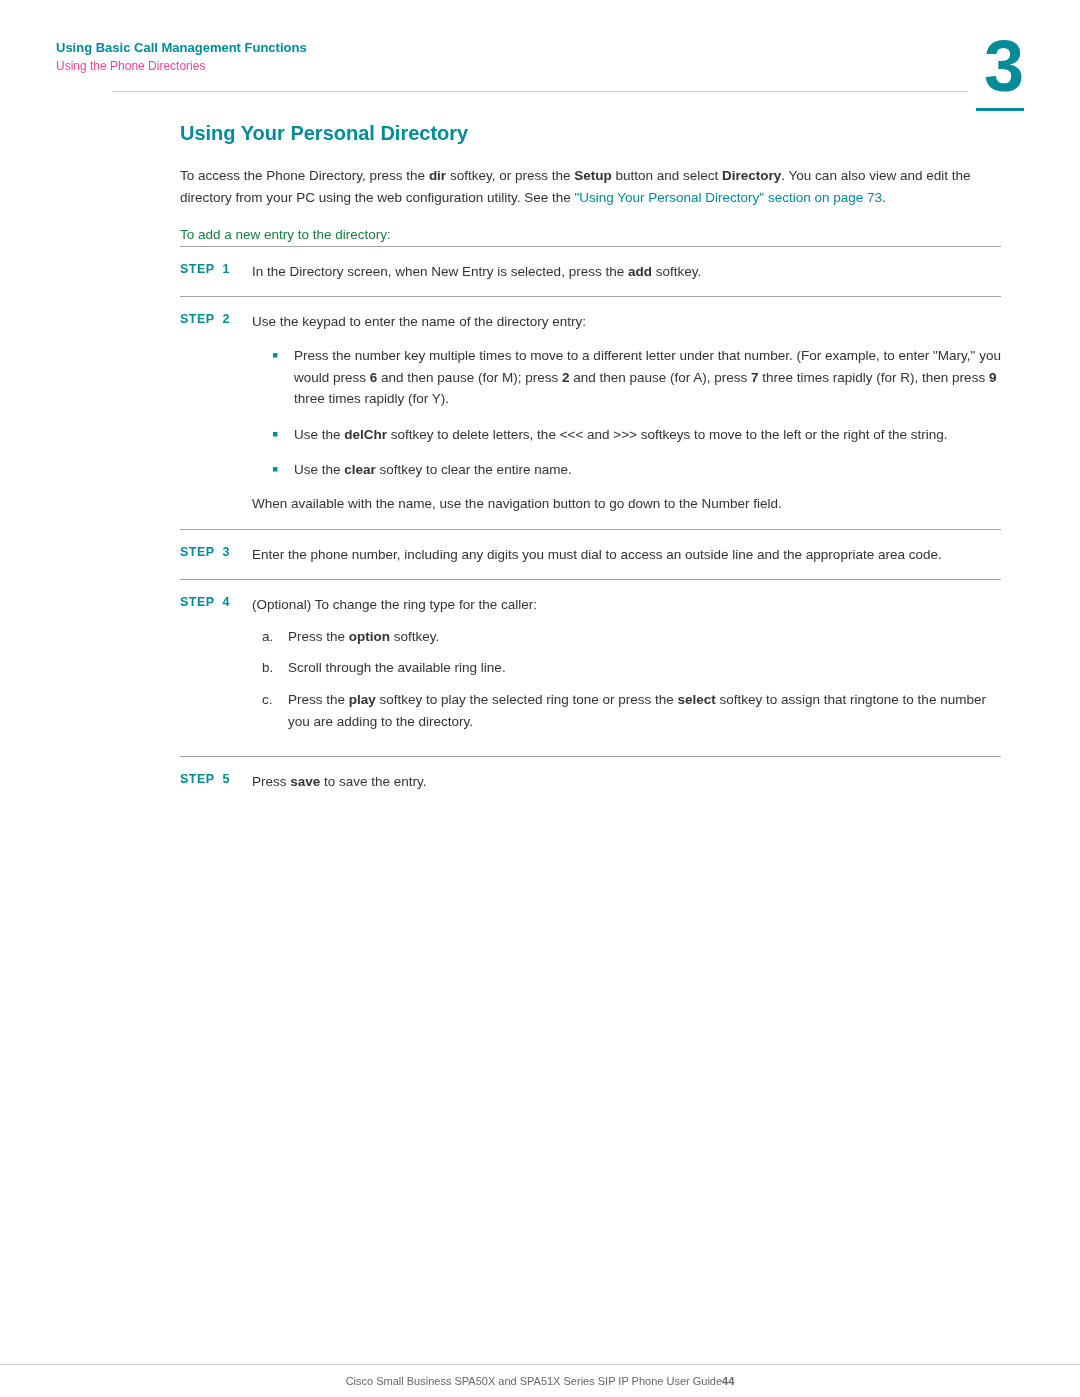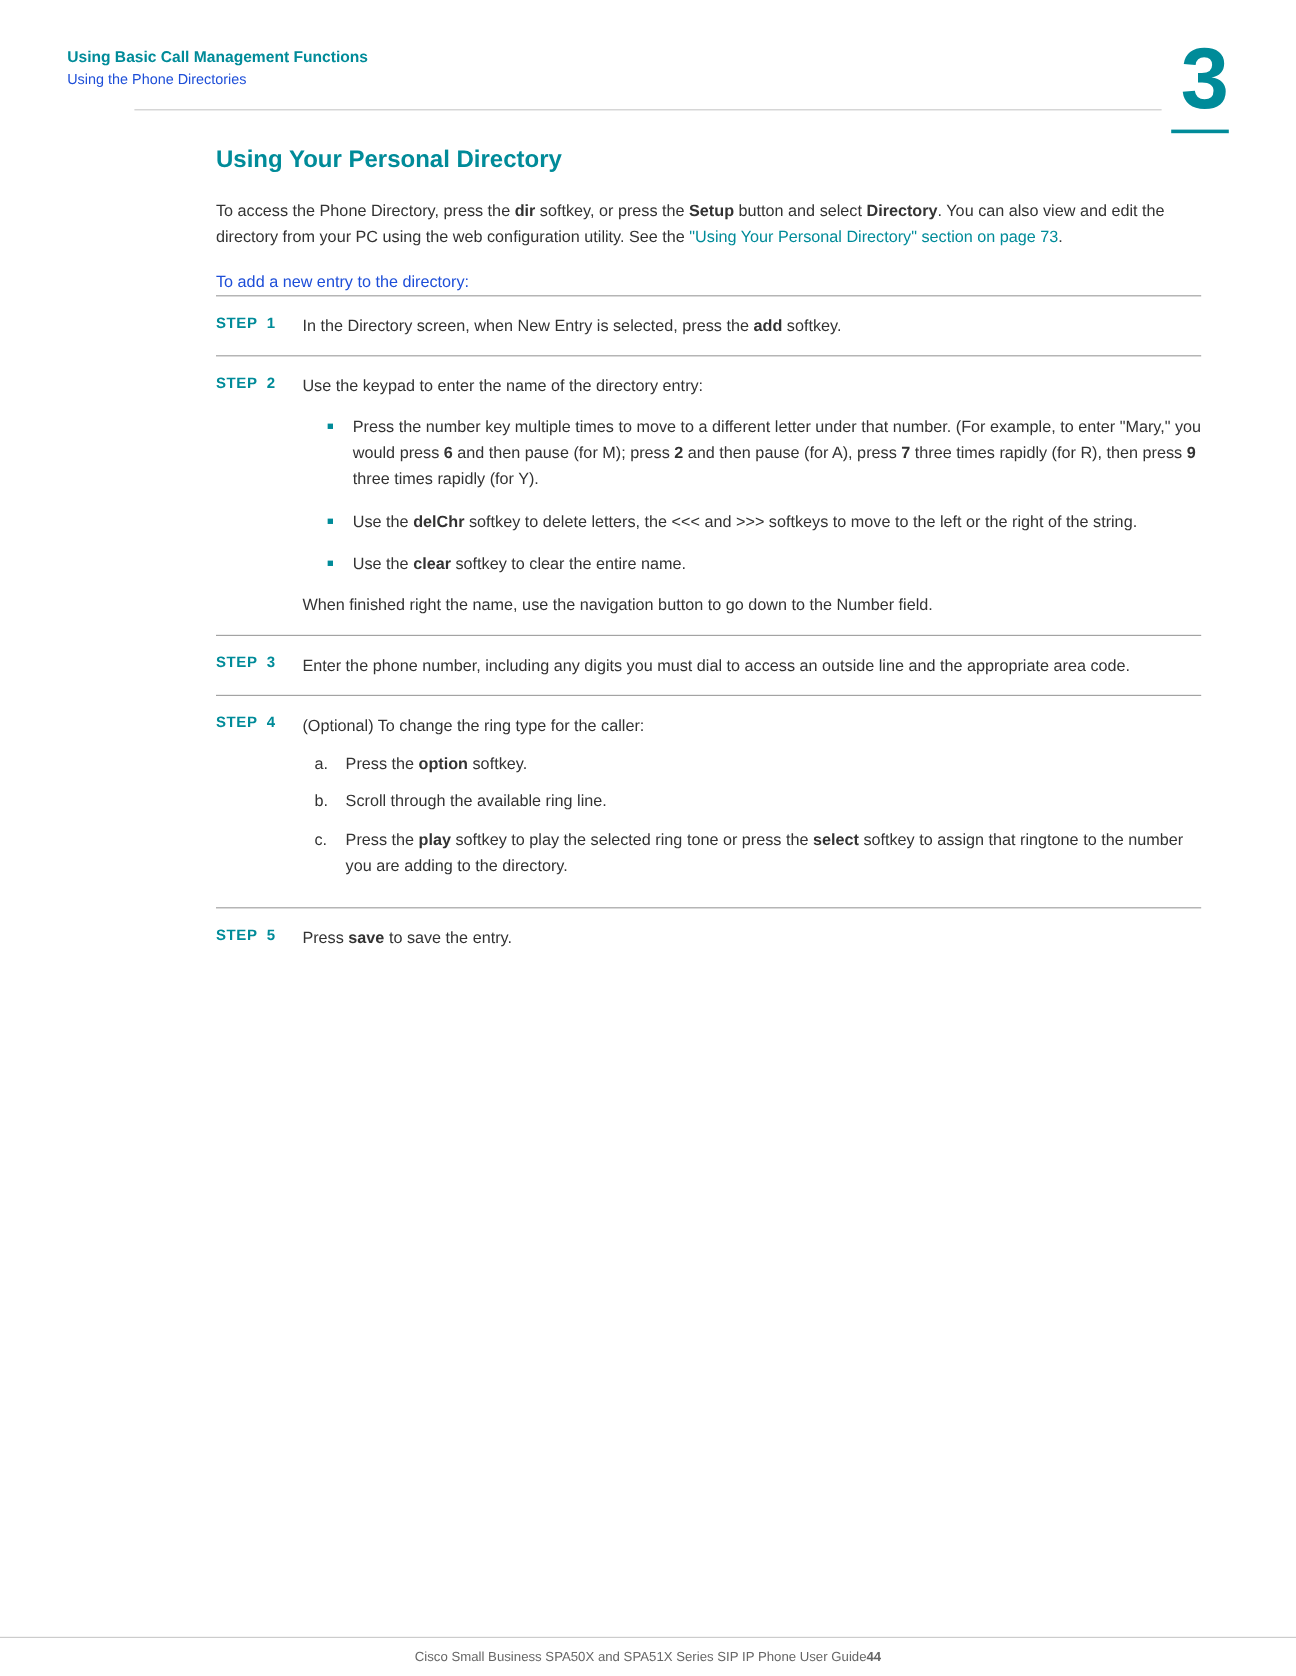--- a/index.html
+++ b/index.html
@@ -33,21 +33,21 @@
     }
 
     .header-chapter-title {
       color: #008B99;
       font-size: 13px;
       font-weight: bold;
       margin-bottom: 4px;
     }
 
     .header-section-title {
-      color: #1d4ed8;
+      color: #ec4899;
       font-size: 12px;
       margin-bottom: 0;
     }
 
     .chapter-number {
       position: absolute;
       right: 56px;
       top: 30px;
       font-size: 72px;
       color: #008B99;
@@ -92,21 +92,21 @@
 
     .intro-paragraph a,
     .link {
       color: #008B99;
       text-decoration: none;
     }
 
     .add-entry-paragraph {
       font-size: 13.5px;
       line-height: 1.6;
-      color: #1d4ed8;
+      color: #15803d;
       margin-bottom: 0;
     }
 
     
     .steps-area {
       margin-top: 0;
     }
 
     .step-row {
       display: flex;
@@ -254,21 +254,21 @@
             <li>
               <span class="bullet-dot">▪</span>
               <span>Use the <strong>delChr</strong> softkey to delete letters, the &lt;&lt;&lt; and &gt;&gt;&gt; softkeys to move to the left or the right of the string.</span>
             </li>
             <li>
               <span class="bullet-dot">▪</span>
               <span>Use the <strong>clear</strong> softkey to clear the entire name.</span>
             </li>
           </ul>
           <div class="sub-note">
-            When finished right the name, use the navigation button to go down to the Number field.
+            When available with the name, use the navigation button to go down to the Number field.
           </div>
         </div>
       </div>
 
       <div class="step-row">
         <span class="step-label">STEP &nbsp;<span class="step-number">3</span></span>
         <div class="step-content">
           Enter the phone number, including any digits you must dial to access an outside line and the appropriate area code.
         </div>
       </div>

